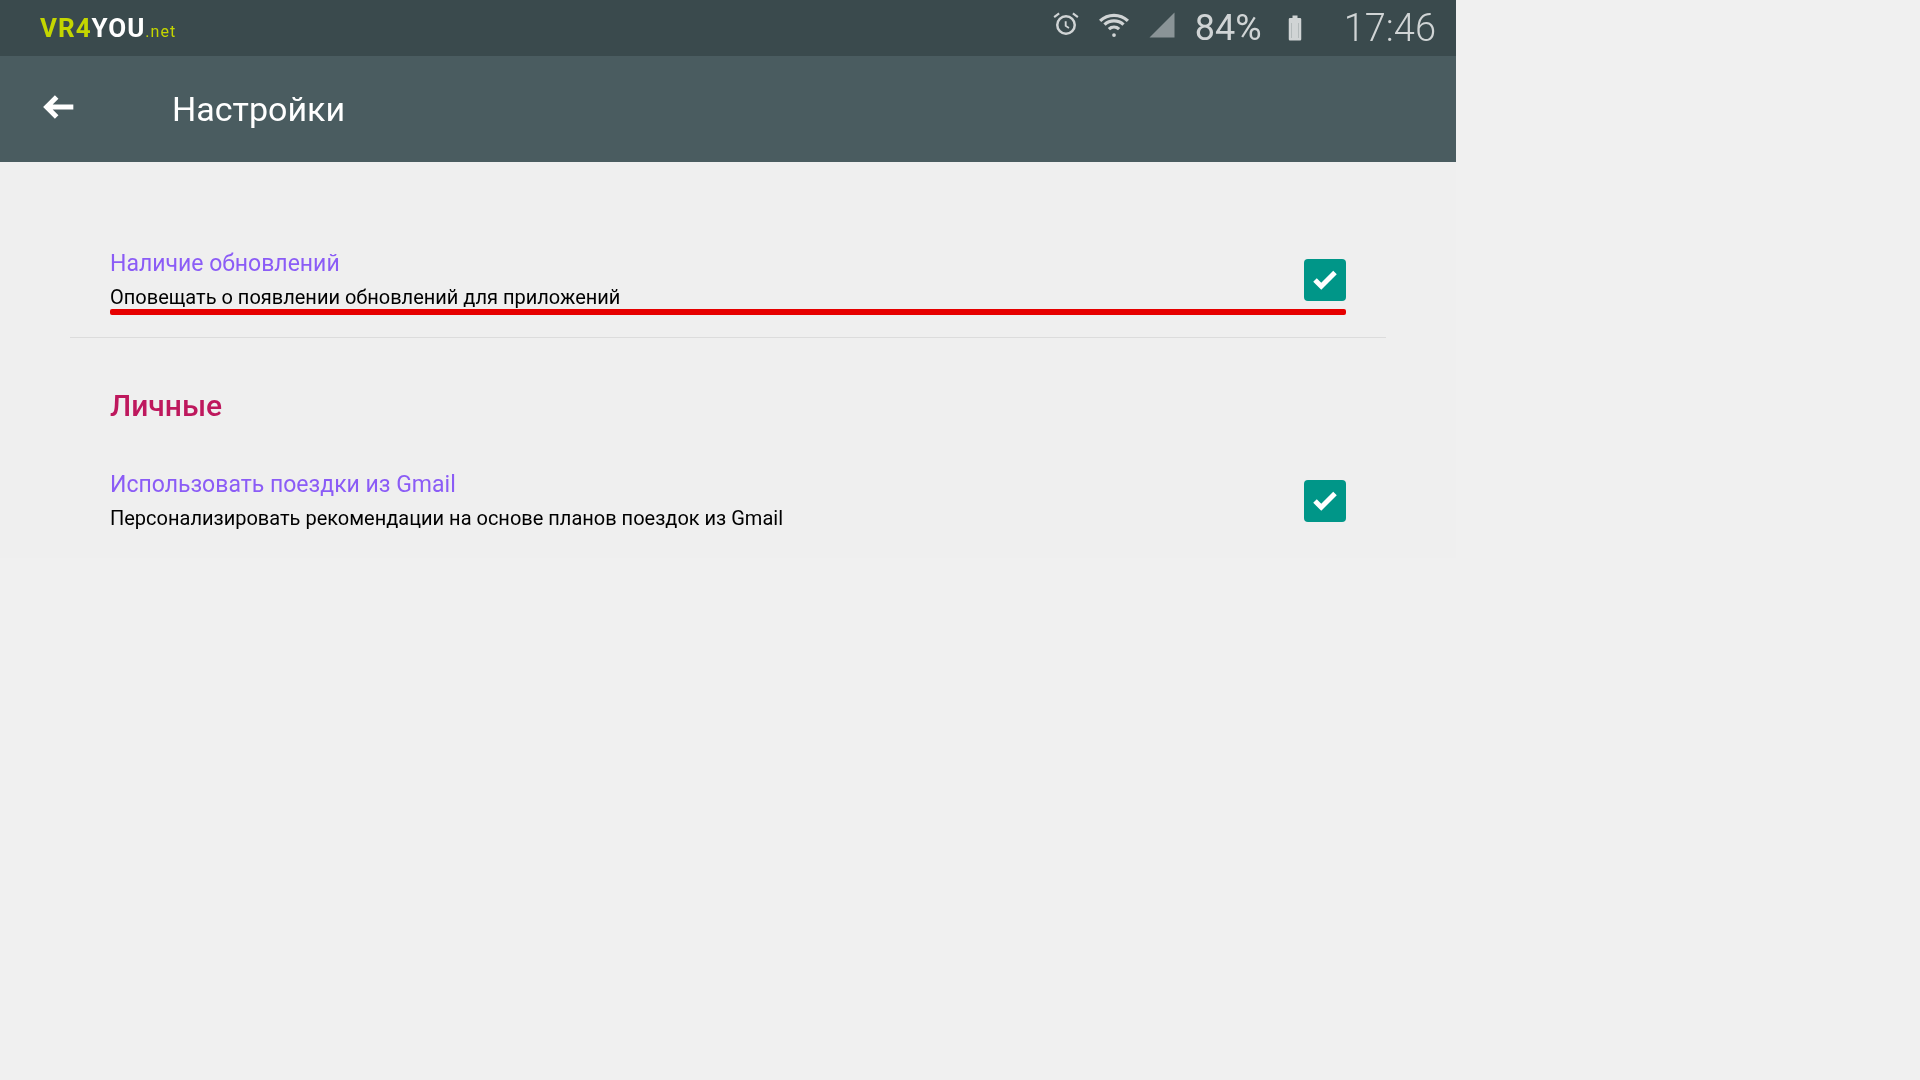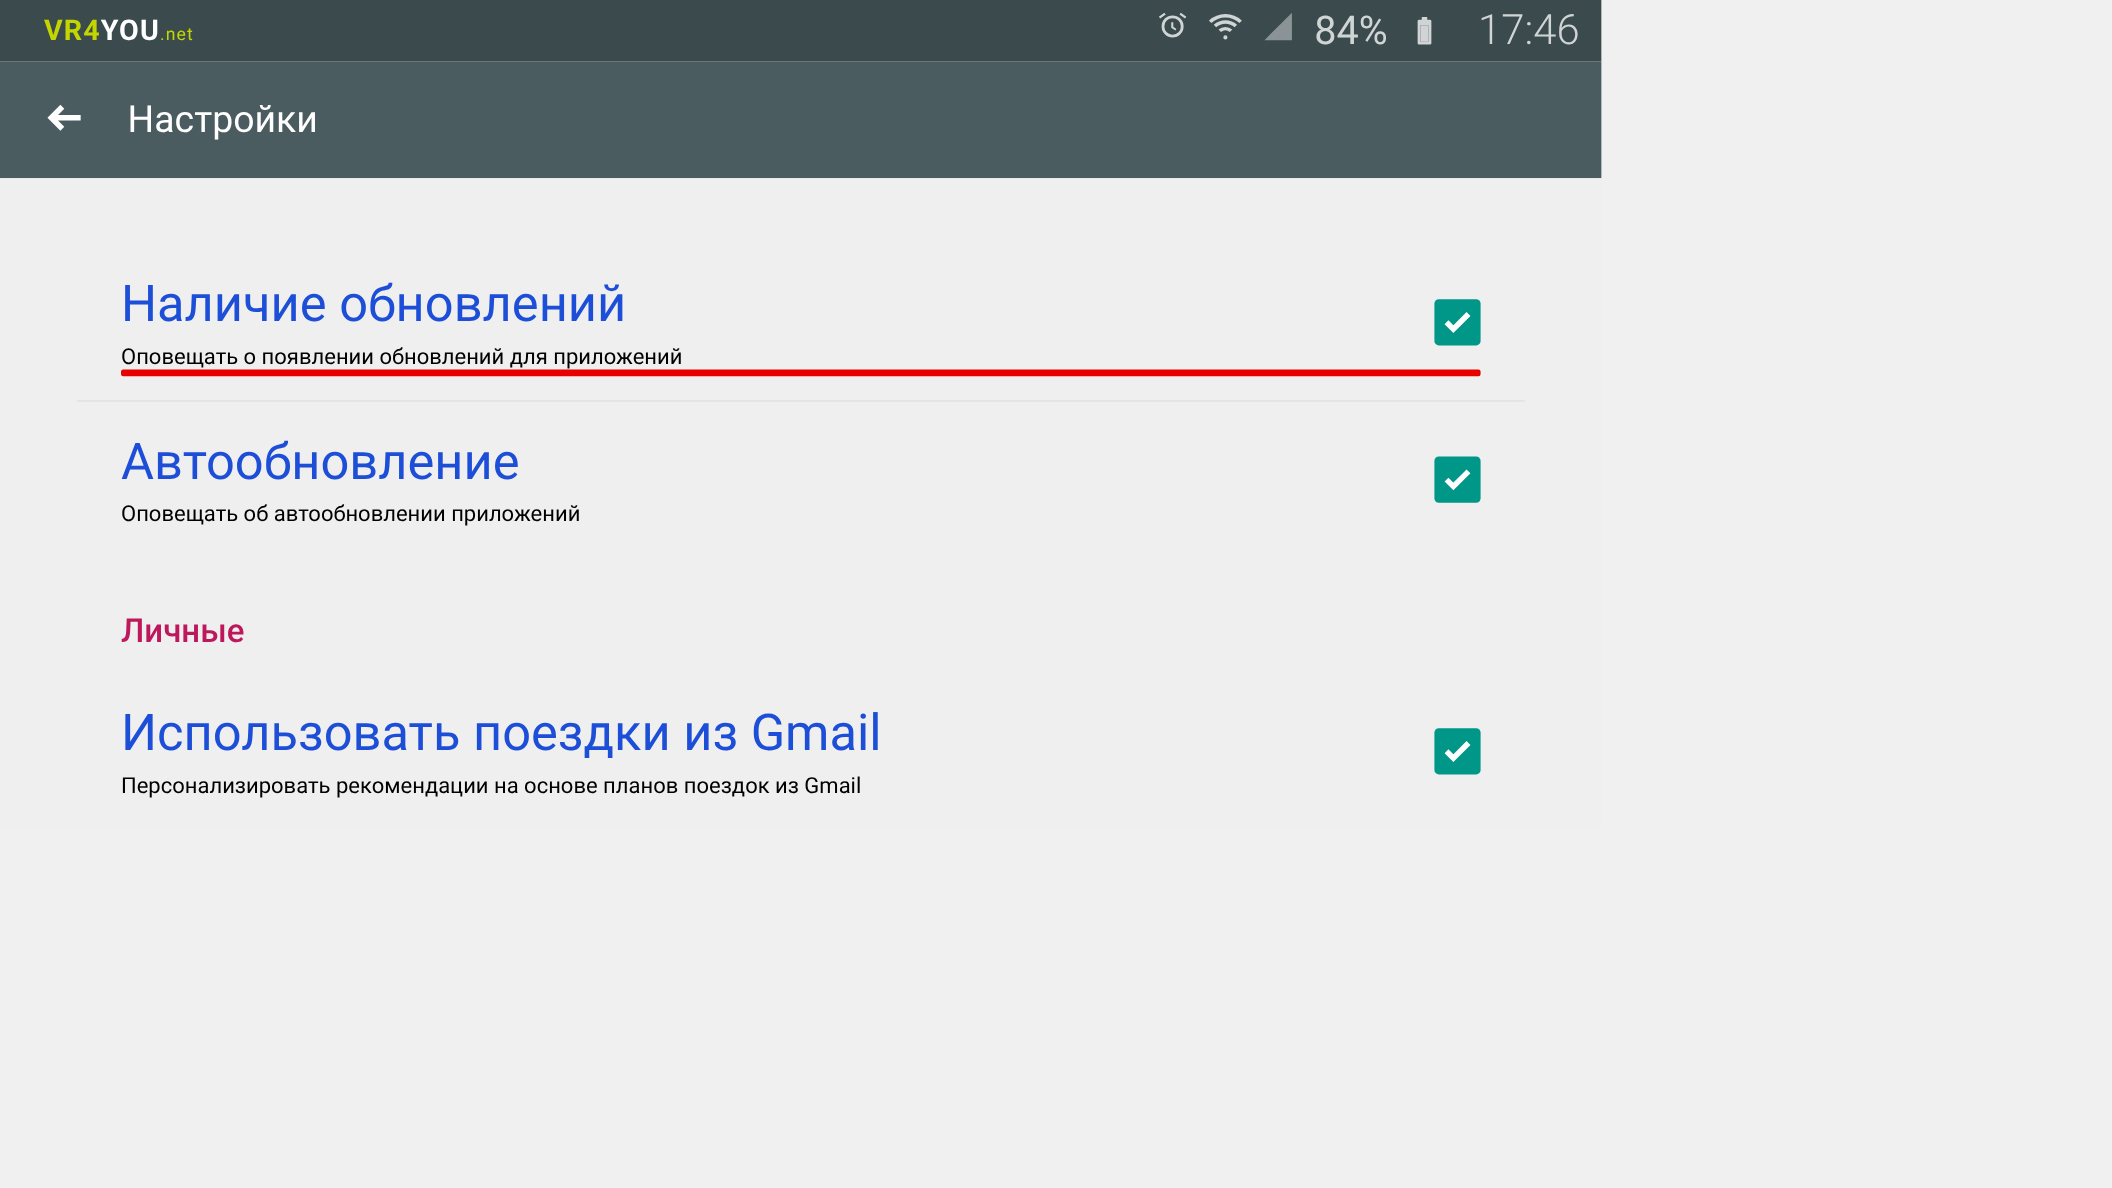--- a/index.html
+++ b/index.html
@@ -51,21 +51,21 @@
       color: #d0d4d5;
       font-weight: 300;
       margin-left: 16px;
     }
     .app-bar {
       background: #4a5c60;
       height: 106px;
       display: flex;
       align-items: center;
       padding: 0 40px;
-      gap: 36px;
+      gap: 92px;
     }
     .back-arrow {
       color: #ffffff;
     }
     .back-arrow svg {
       width: 40px;
       height: 40px;
       stroke: #ffffff;
       fill: none;
       stroke-width: 3;
@@ -87,22 +87,22 @@
       border-bottom: 1px solid #dcdcdc;
       position: relative;
     }
     .setting-item.no-border {
       border-bottom: none;
     }
     .setting-text {
       flex: 1;
     }
     .setting-title {
-      font-size: 46px;
-      color: #1d4ed8;
+      font-size: 23px;
+      color: #8b5cf6;
       margin-bottom: 8px;
     }
     .setting-subtitle {
       font-size: 20px;
       color: #000000;
     }
     .checkbox {
       width: 42px;
       height: 42px;
       background: #009688;
@@ -193,31 +193,20 @@
       <div class="setting-subtitle">Оповещать о появлении обновлений для приложений</div>
     </div>
     <div class="checkbox">
       <svg viewBox="0 0 24 24">
           <path d="M4 12l5 5L20 6"></path>
         </svg>
     </div>
     <div class="red-underline"></div>
   </div>
 
-  <div class="setting-item no-border">
-    <div class="setting-text">
-      <div class="setting-title">Автообновление</div>
-      <div class="setting-subtitle">Оповещать об автообновлении приложений</div>
-    </div>
-    <div class="checkbox">
-      <svg viewBox="0 0 24 24">
-          <path d="M4 12l5 5L20 6"></path>
-        </svg>
-    </div>
-  </div>
 
   <div class="section-header">Личные</div>
 
   <div class="setting-item no-border">
     <div class="setting-text">
       <div class="setting-title">Использовать поездки из Gmail</div>
       <div class="setting-subtitle">Персонализировать рекомендации на основе планов поездок из Gmail</div>
     </div>
     <div class="checkbox">
       <svg viewBox="0 0 24 24">

